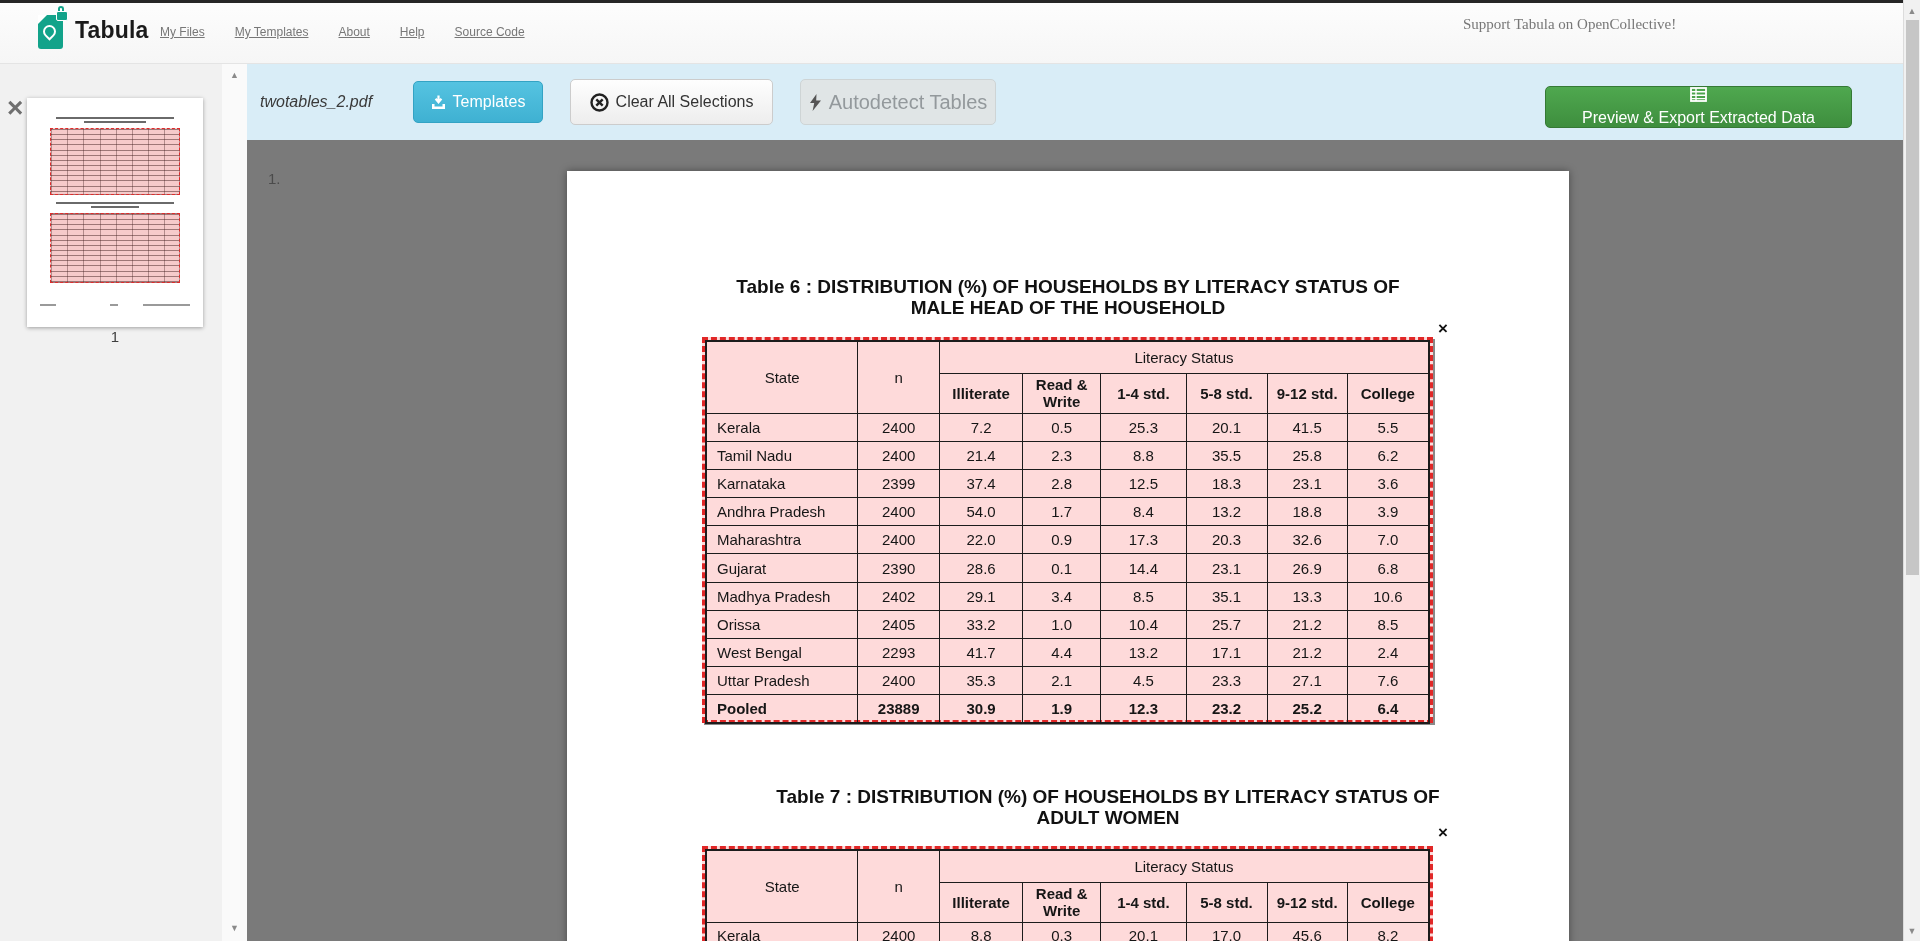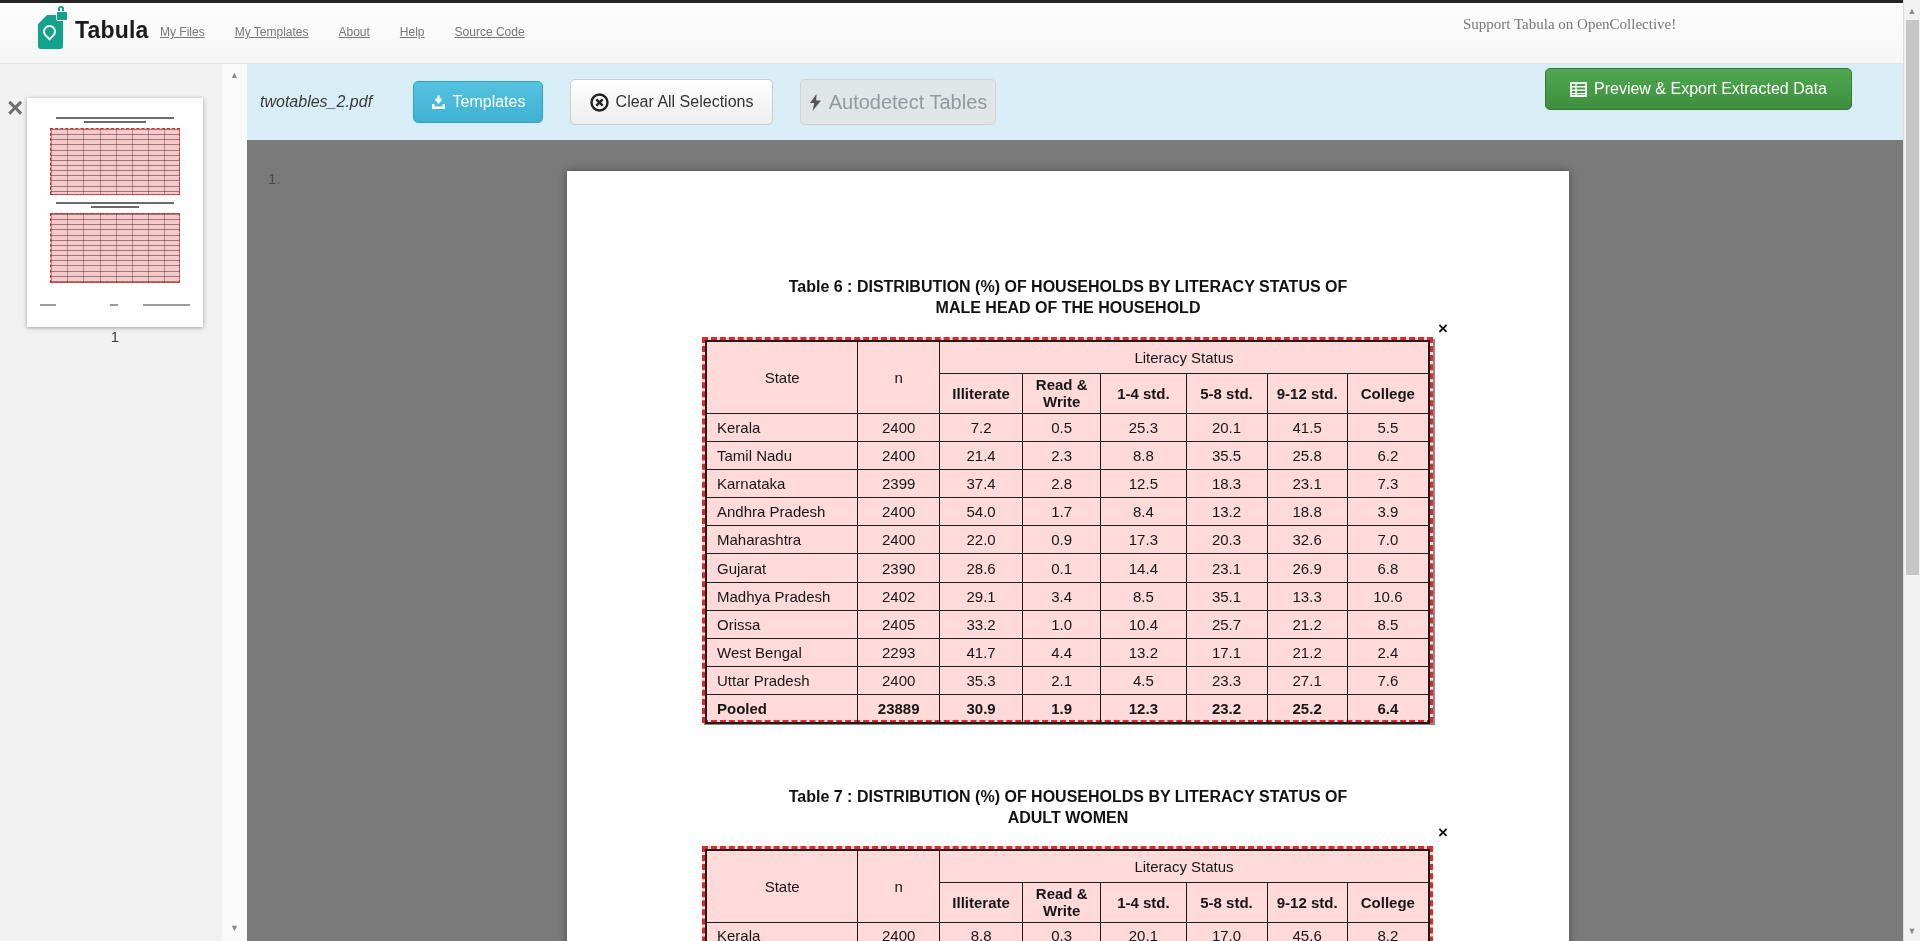--- a/index.html
+++ b/index.html
@@ -57,30 +57,30 @@
   .filename { position:absolute; left:13px; top:0; height:76px; display:flex; align-items:center;
               font-size:16px; color:#3a3a3a;font-style:italic; }
   .btn { position:absolute; display:flex; align-items:center; justify-content:center; gap:7px;
          border-radius:5px; cursor:pointer; font-size:16px; white-space:nowrap; }
   .btn-templates { left:166px; top:17px; width:130px; height:42px; color:#fff;
                    background:linear-gradient(#55c3e1,#3fb1d2); border:1px solid #33a3c4; }
   .btn-clear { left:323px; top:15px; width:203px; height:46px; color:#333;
                background:linear-gradient(#fefefe,#ededed); border:1px solid #cccccc; font-size:16px; }
   .btn-autodetect { left:553px; top:15px; width:196px; height:46px; color:#93999c;
                     background:#e0e5e6; border:1px solid #ced4d5; font-size:20px; cursor:default; }
-  .btn-export { left:1298px; top:4px; width:307px; height:42px; color:#fff;
-                background:linear-gradient(#4fa84f,#3e8e3e); border:1px solid #357935; }
+  .btn-export { left:1298px; top:22px; width:307px; height:42px; color:#fff;
+                background:linear-gradient(#4fa84f,#3e8e3e); border:1px solid #357935;flex-direction:column; }
 
   .doc-area { position:absolute; left:0; top:76px; width:100%; height:801px; background:#7a7a7a; overflow:hidden; }
   .page-label { position:absolute; left:21px; top:30px; font-size:15px; color:#4b4b4b; }
 
   .pdf-page { position:absolute; left:320px; top:31px; width:1002px; height:900px; background:#fff;
               box-shadow:0 0 8px rgba(0,0,0,0.4); }
 
-  .pdf-title { position:absolute; width:100%; text-align:center; font-weight:bold; font-size:16px;
+  .pdf-title { position:absolute; width:100%; text-align:center; font-weight:bold; font-size:19px;
                line-height:21px; color:#111; }
   .selection { position:absolute; left:135px; width:731px; border:3px dashed #e12727;
                background:rgba(252,70,70,0.20); box-shadow:2px 2px 0 0 rgba(40,40,40,0.55); cursor:crosshair; }
   .sel-close { position:absolute; left:871px; font-size:17px; font-weight:900; color:#101010;
                cursor:pointer; line-height:1; transform:scaleY(0.95); }
 
   table.pdf-table { width:100%; border-collapse:collapse; table-layout:fixed;
                     border:2px solid #1c1c1c; }
   .pdf-table th, .pdf-table td { border:1px solid #1c1c1c; font-size:15px; color:#161616;
                                  text-align:center; padding:0 2px; overflow:hidden; }
@@ -249,21 +249,21 @@
                   <td>6.2</td>
                 </tr>
                 <tr>
                   <td class="state-cell">Karnataka</td>
                   <td>2399</td>
                   <td>37.4</td>
                   <td>2.8</td>
                   <td>12.5</td>
                   <td>18.3</td>
                   <td>23.1</td>
-                  <td>7.3</td>
+                  <td>3.6</td>
                 </tr>
                 <tr>
                   <td class="state-cell">Andhra Pradesh</td>
                   <td>2400</td>
                   <td>54.0</td>
                   <td>1.7</td>
                   <td>8.4</td>
                   <td>13.2</td>
                   <td>18.8</td>
                   <td>3.9</td>
@@ -336,21 +336,21 @@
                   <td>12.3</td>
                   <td>23.2</td>
                   <td>25.2</td>
                   <td>6.4</td>
                 </tr>
               </tbody>
             </table>
           </div>
       </div>
 
-      <div class="pdf-title" style="top:615px;">
+      <div class="pdf-title" style="top:615px;margin-left:40px;">
         <div>Table 7 : DISTRIBUTION (%) OF HOUSEHOLDS BY LITERACY STATUS OF</div>
         <div>ADULT WOMEN</div>
       </div>
       <div class="sel-close" style="top:653px;">×</div>
       <div class="selection" style="top:675px; height:386px; box-shadow:none;">
         <div>
             <table class="pdf-table">
               <colgroup>
                 <col style="width: 21%;">
                 <col style="width: 11.3%;">

